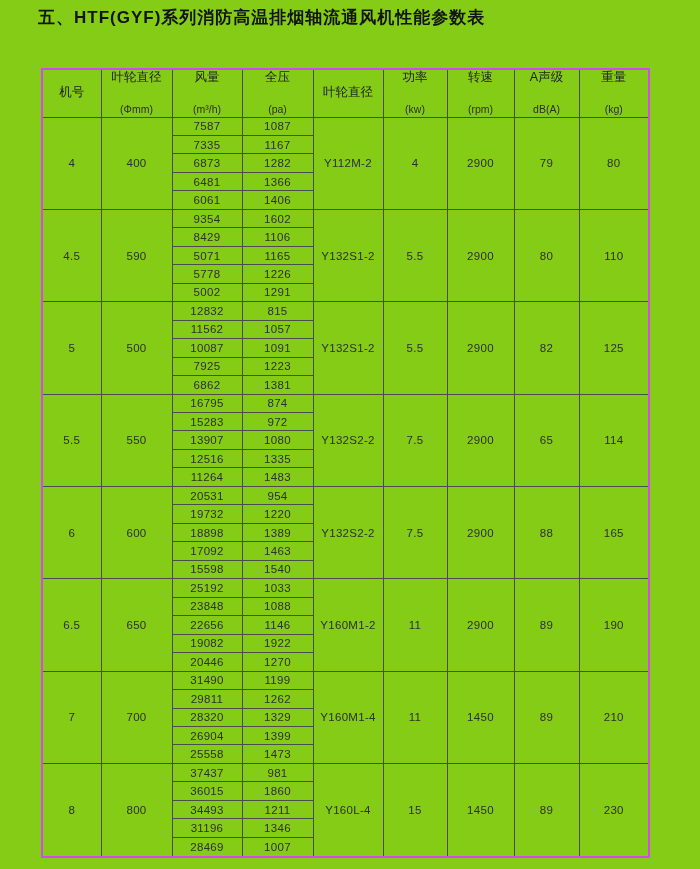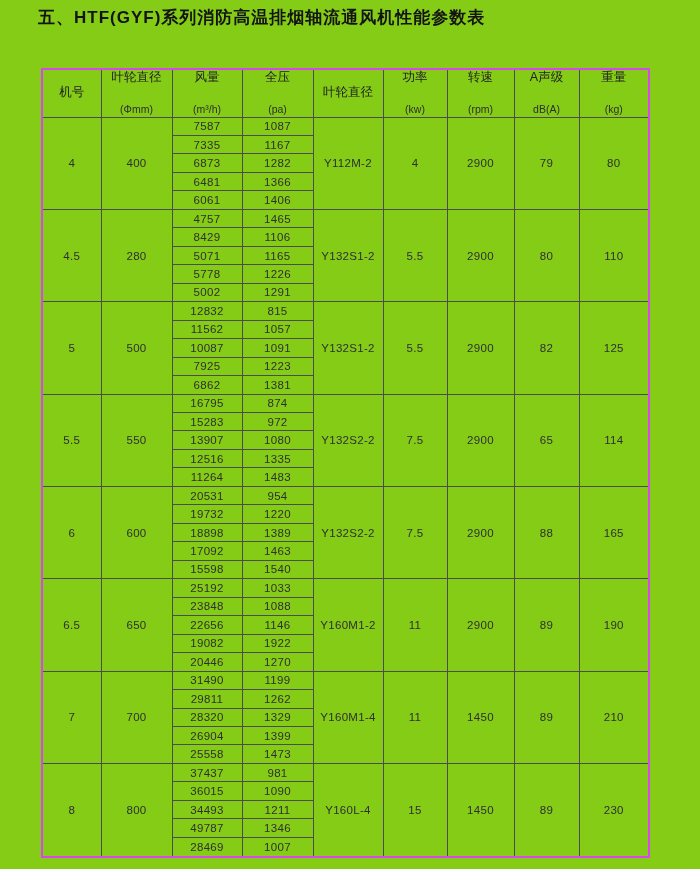--- a/index.html
+++ b/index.html
@@ -153,23 +153,23 @@
         <tr>
           <td>6481</td>
           <td>1366</td>
         </tr>
         <tr>
           <td>6061</td>
           <td>1406</td>
         </tr>
         <tr>
           <td rowspan="5">4.5</td>
-          <td rowspan="5">280</td>
-          <td>4757</td>
-          <td>1465</td>
+          <td rowspan="5">590</td>
+          <td>9354</td>
+          <td>1602</td>
           <td rowspan="5">Y132S1-2</td>
           <td rowspan="5">5.5</td>
           <td rowspan="5">2900</td>
           <td rowspan="5">80</td>
           <td rowspan="5">110</td>
         </tr>
         <tr>
           <td>8429</td>
           <td>1106</td>
         </tr>
@@ -326,28 +326,28 @@
           <td>37437</td>
           <td>981</td>
           <td rowspan="5">Y160L-4</td>
           <td rowspan="5">15</td>
           <td rowspan="5">1450</td>
           <td rowspan="5">89</td>
           <td rowspan="5">230</td>
         </tr>
         <tr>
           <td>36015</td>
-          <td>1090</td>
+          <td>1860</td>
         </tr>
         <tr>
           <td>34493</td>
           <td>1211</td>
         </tr>
         <tr>
-          <td>49787</td>
+          <td>31196</td>
           <td>1346</td>
         </tr>
         <tr>
           <td>28469</td>
           <td>1007</td>
         </tr>
       </tbody>
   </table>
 </div>
 

